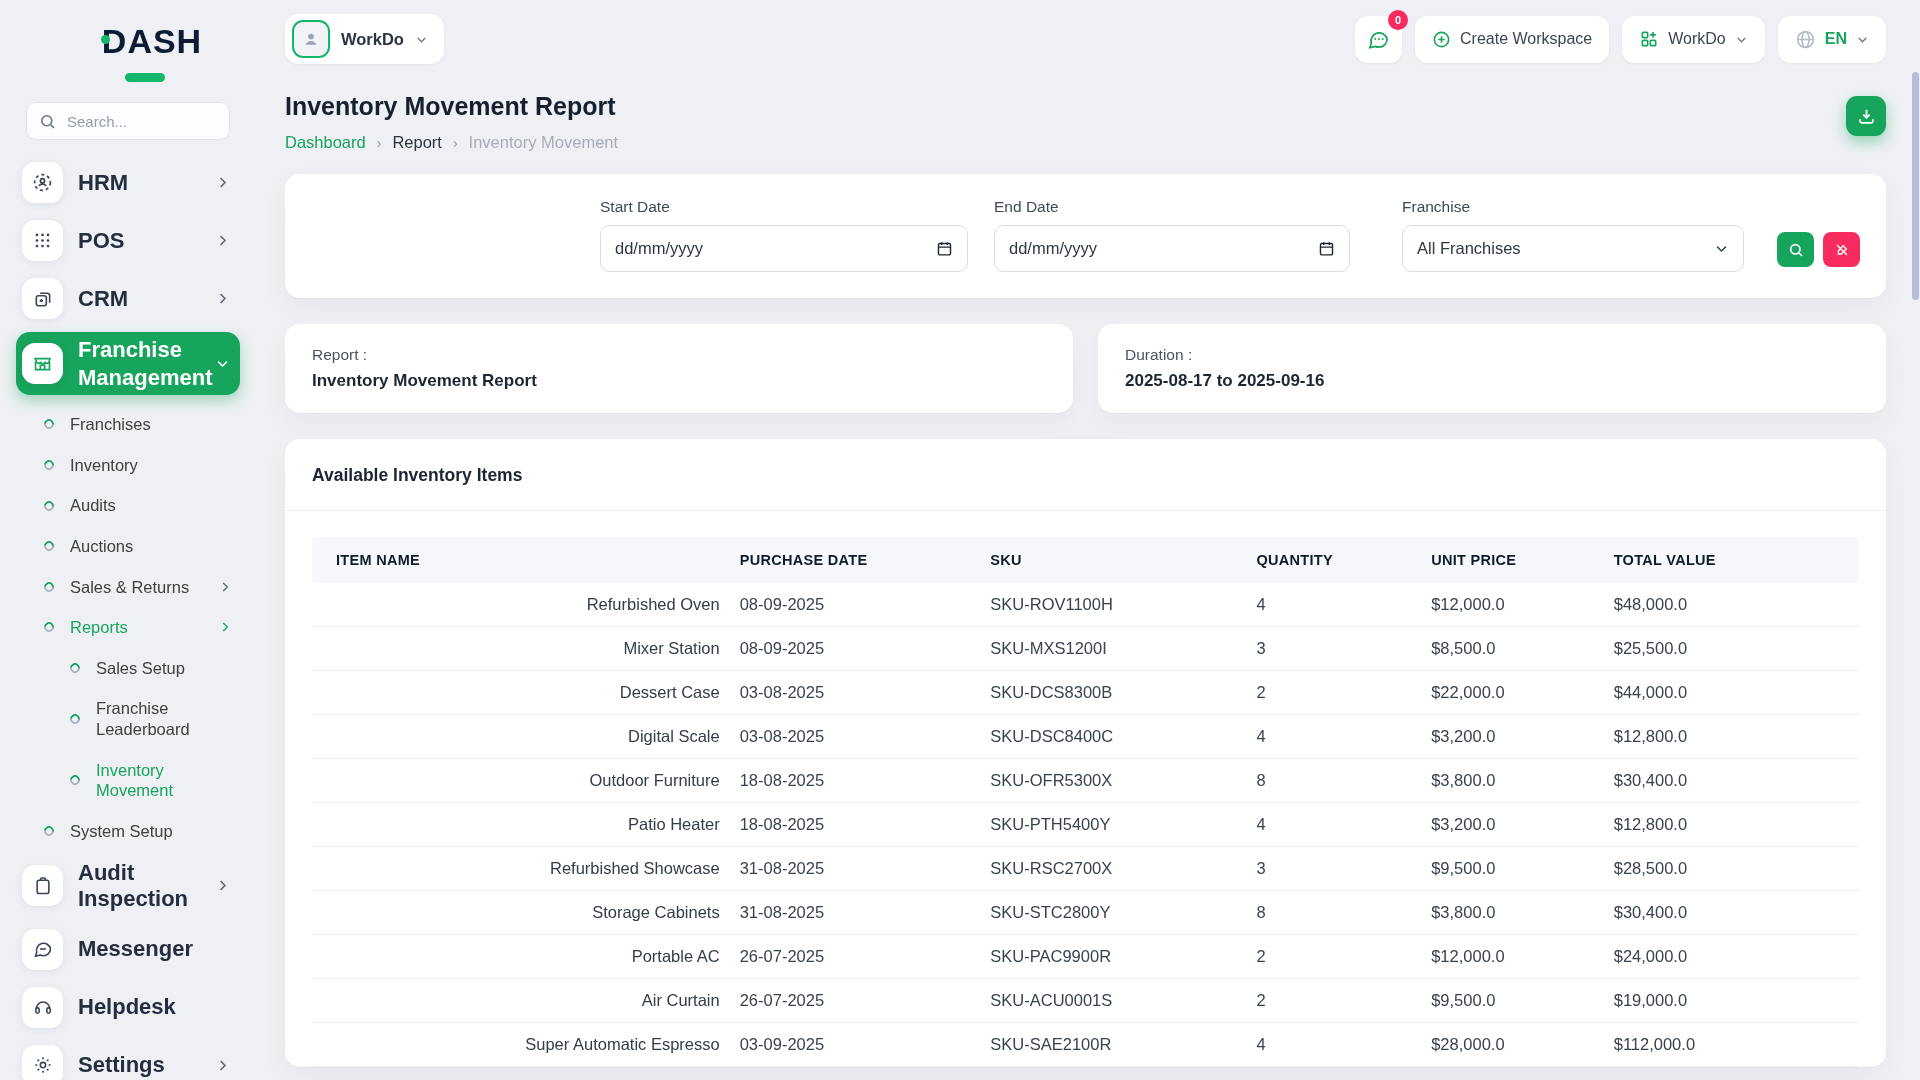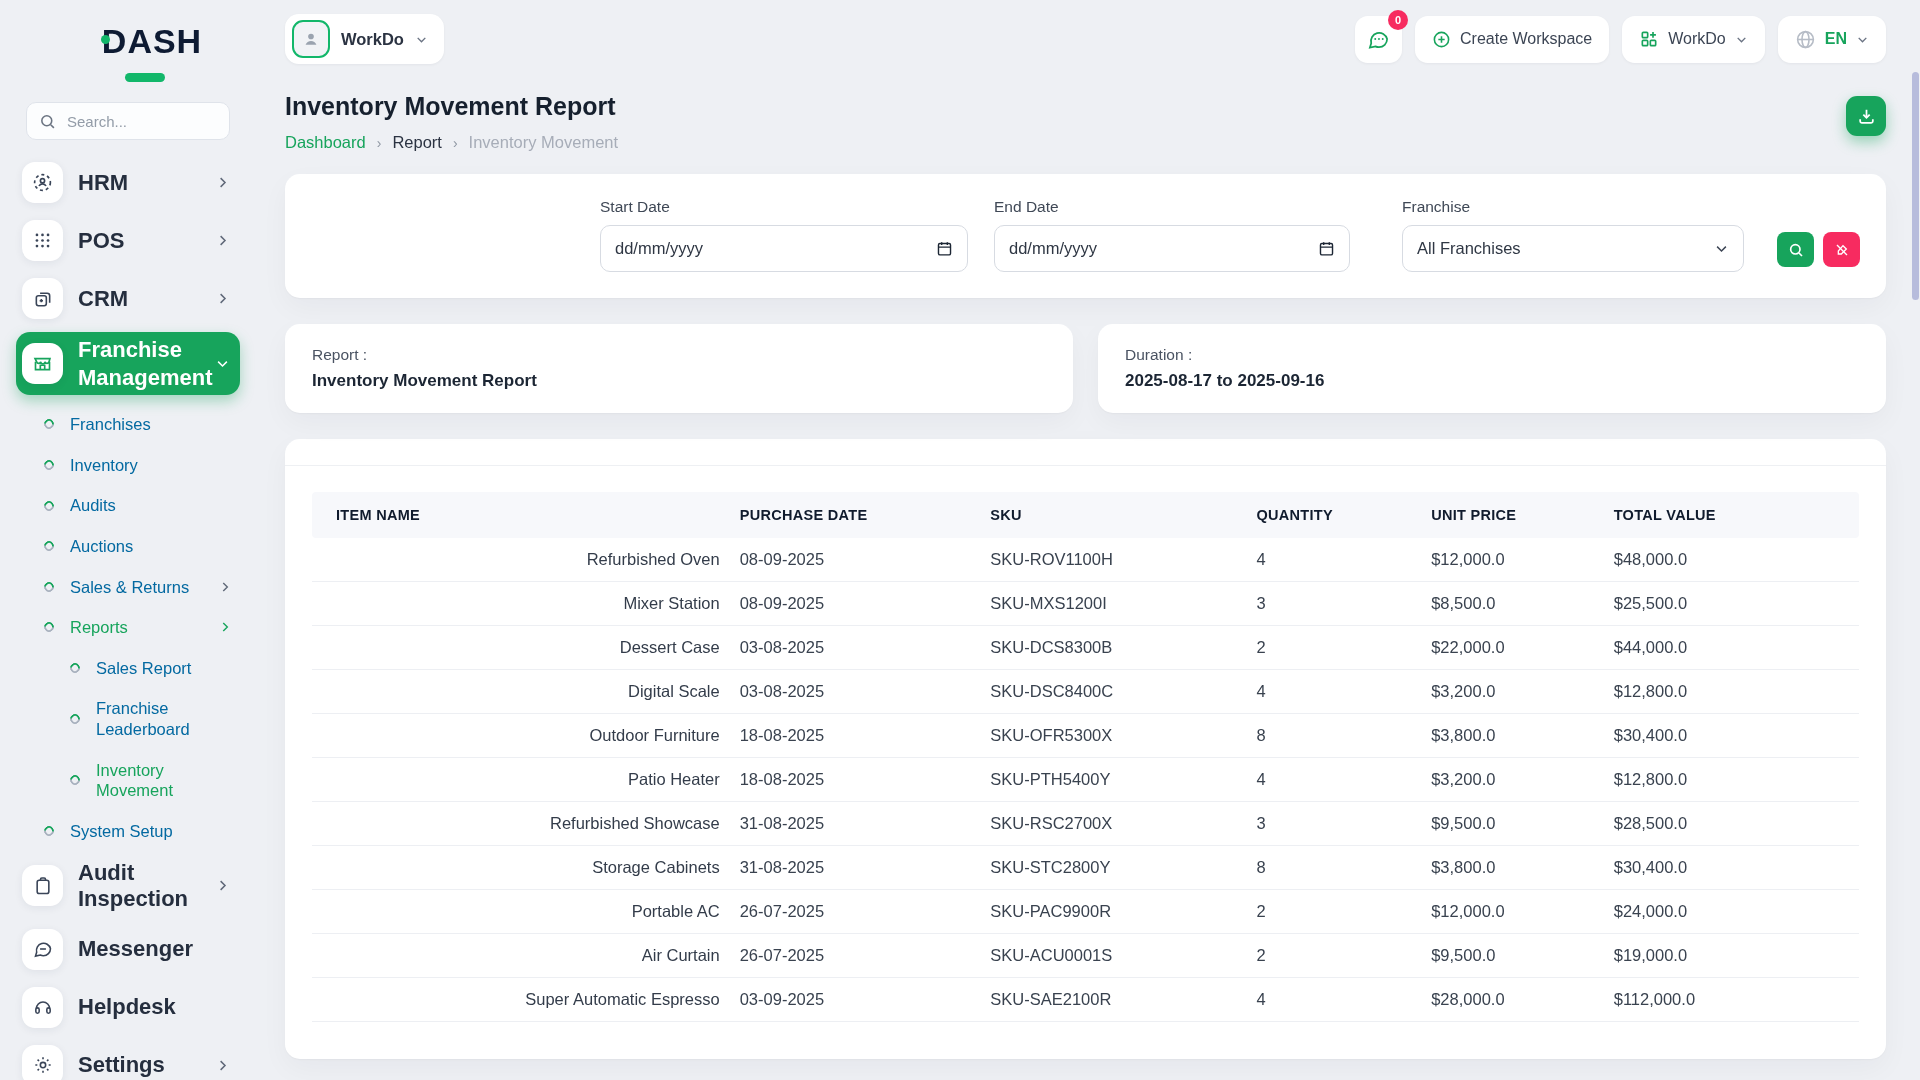--- a/index.html
+++ b/index.html
@@ -26,21 +26,21 @@
     box-shadow:0 2px 8px rgba(25,39,70,.07); display:flex; align-items:center; justify-content:center; color:#3a4558;}
   .nav-item .lbl{ font-size:22px; font-weight:600; color:#252e3e;}
   .nav-item .chev{ margin-left:auto; color:#5f6878; display:flex;}
   .nav-item.active{ background:#17a45c; box-shadow:0 6px 14px rgba(23,164,92,.35);}
   .nav-item.active .lbl{ color:#ffffff; line-height:1.25;}
   .nav-item.active .chev{ color:#ffffff;}
   .nav-item.active .tile{ color:#17a45c;}
 
   .subnav{ padding-left:26px; margin-bottom:4px;}
   .sub-item{ display:flex; align-items:center; gap:16px; padding:10px 10px 10px 4px; cursor:pointer;}
-  .sub-item .lbl{ font-size:16.5px; font-weight:500; color:#0369a1; line-height:1.25;}
+  .sub-item .lbl{ font-size:16.5px; font-weight:500; color:#404040; line-height:1.25;}
   .sub-item .chev{ margin-left:auto; color:#5f6878; display:flex;}
   .sub-item.green .lbl{ color:#17a45c;}
   .sub-item.green .chev{ color:#17a45c;}
   .bullet{ width:10px; height:10px; border-radius:50%; flex:0 0 auto;
     border:2.5px solid #a9b2bf; border-top-color:#17a45c; border-right-color:#17a45c; transform:rotate(-40deg);}
   .subnav2{ padding-left:26px;}
 
   
   .main{ margin-left:256px; padding:12px 34px 0 29px; position:relative;}
 
@@ -229,21 +229,21 @@
         <span class="lbl">Reports</span>
         <span class="chev">
             <svg width="14" height="14" viewBox="0 0 24 24" fill="none" stroke="currentColor" stroke-width="2.4">
               <path d="M9 5l7 7-7 7"></path>
             </svg>
           </span>
       </div>
       <div class="subnav2">
         <div class="sub-item">
           <span class="bullet"></span>
-          <span class="lbl">Sales Report</span>
+          <span class="lbl">Sales Setup</span>
         </div>
         <div class="sub-item">
           <span class="bullet"></span>
           <span class="lbl" style="max-width:110px">Franchise Leaderboard</span>
         </div>
         <div class="sub-item green">
           <span class="bullet"></span>
           <span class="lbl">Inventory Movement</span>
         </div>
       </div>
@@ -451,20 +451,21 @@
       <div class="s-label">Report :</div>
       <div class="s-value">Inventory Movement Report</div>
     </div>
     <div class="card summary-card">
       <div class="s-label">Duration :</div>
       <div class="s-value">2025-08-17 to 2025-09-16</div>
     </div>
   </section>
 
   <section class="card table-card">
+    <div class="table-title">Available Inventory Items</div>
     <div class="table-wrap">
       <table>
         <colgroup>
             <col class="c1">
             <col class="c2">
             <col class="c3">
             <col class="c4">
             <col class="c5">
             <col>
           </colgroup>

